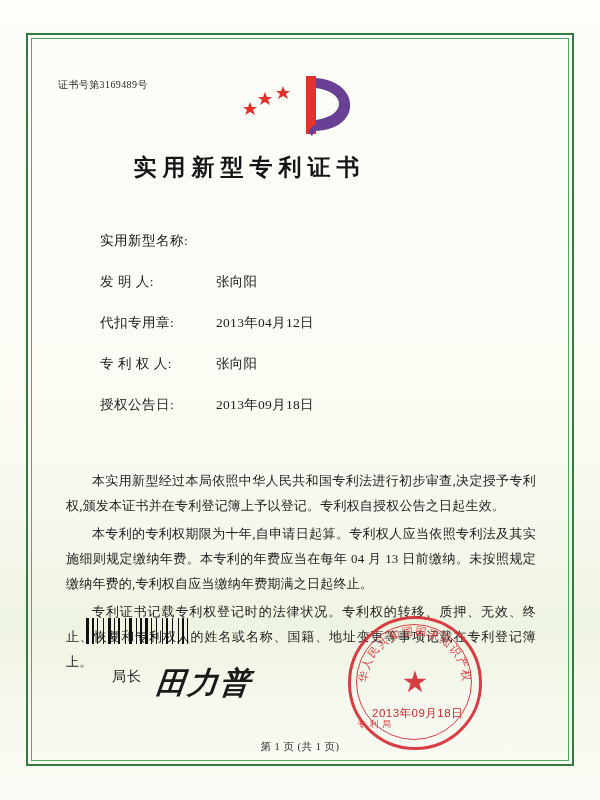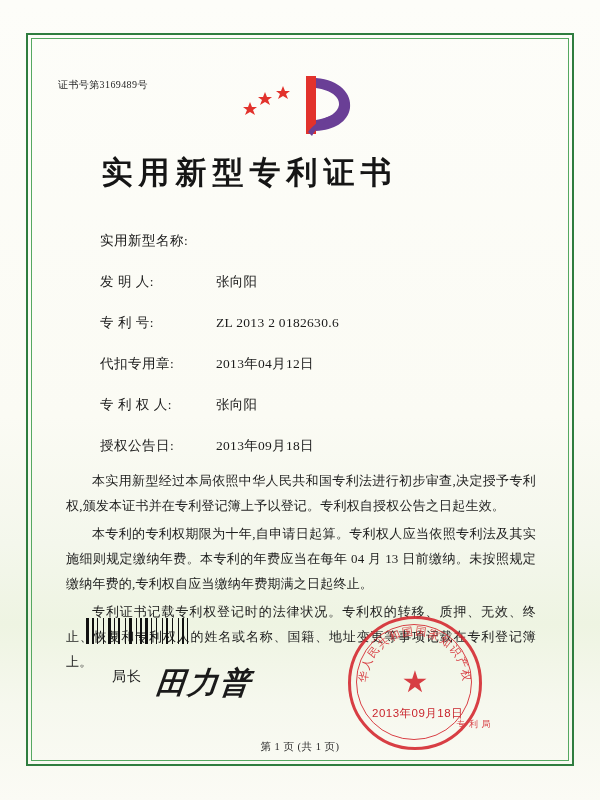--- a/index.html
+++ b/index.html
@@ -105,21 +105,21 @@
   }
   .seal-top .arc-top { top: 7px; }
   .seal-top .arc-bottom { bottom: 7px; }
 
   
   .title {
     position: absolute;
     left: 0; top: 152px;
     width: 499px;
     text-align: center;
-    font-size: 31px;
+    font-size: 23px;
     font-weight: bold;
     letter-spacing: 6px;
     color: #151515;
     font-family: "Liberation Serif", serif;
   }
 
   
   .fields {
     position: absolute;
     left: 72px; top: 232px;
@@ -229,23 +229,23 @@
     width: 128px; height: 128px;
   }
   .seal-main .curve-text text {
     font-family: "Liberation Sans", sans-serif;
     font-size: 11px;
     letter-spacing: 1.5px;
     fill: #d4252d;
   }
   .seal-main .bottom-text {
     position: absolute;
-    left: 12px; bottom: 16px;
+    left: 6px; bottom: 16px;
     width: 128px;
-    text-align: right;
+    text-align: left;
     font-family: "Liberation Sans", sans-serif;
     font-size: 9px;
     letter-spacing: .5px;
   }
 
   .seal-date {
     position: absolute;
     left: 372px; top: 706px;
     font-size: 11.5px;
     color: #c9252d;
@@ -293,24 +293,20 @@
 
   <div class="title">实用新型专利证书</div>
 
   <div class="fields">
     <div class="field-row wide">
       <span class="field-label">实用新型名称:</span>
     </div>
     <div class="field-row wide">
       <span class="field-label">发 明 人:</span>
       <span class="field-value">张向阳</span>
-    </div>
-    <div class="field-row wide">
-      <span class="field-label">专 利 号:</span>
-      <span class="field-value">ZL 2013 2 0182630.6</span>
     </div>
     <div class="field-row wide">
       <span class="field-label">代扣专用章:</span>
       <span class="field-value">2013年04月12日</span>
     </div>
     <div class="field-row wide">
       <span class="field-label">专 利 权 人:</span>
       <span class="field-value">张向阳</span>
     </div>
     <div class="field-row wide">

